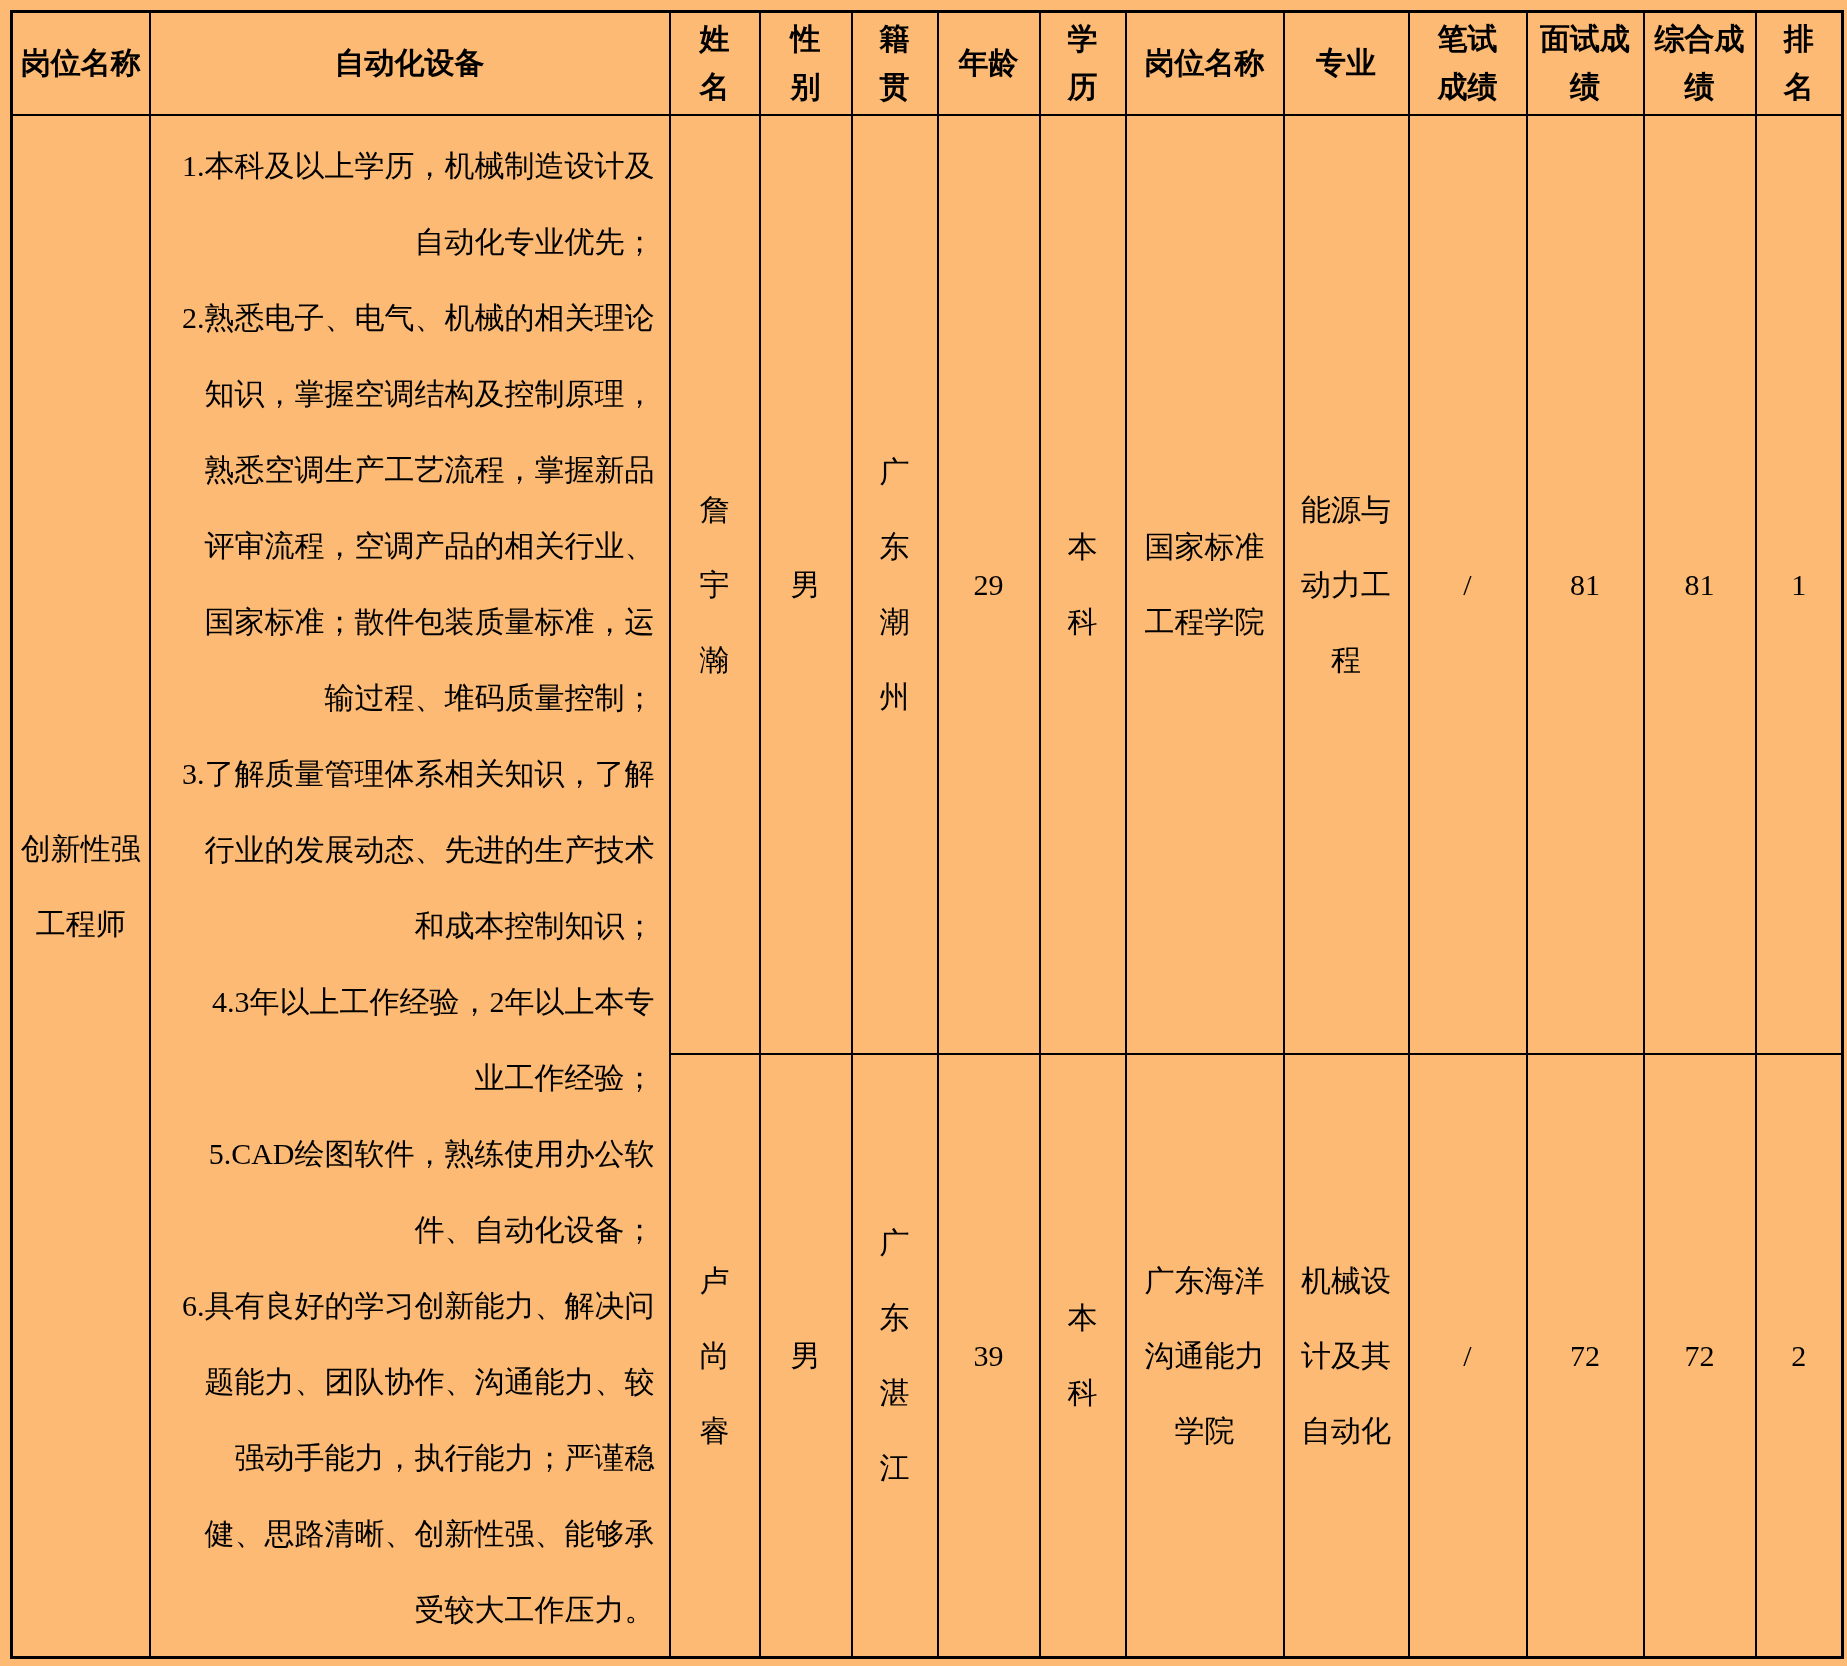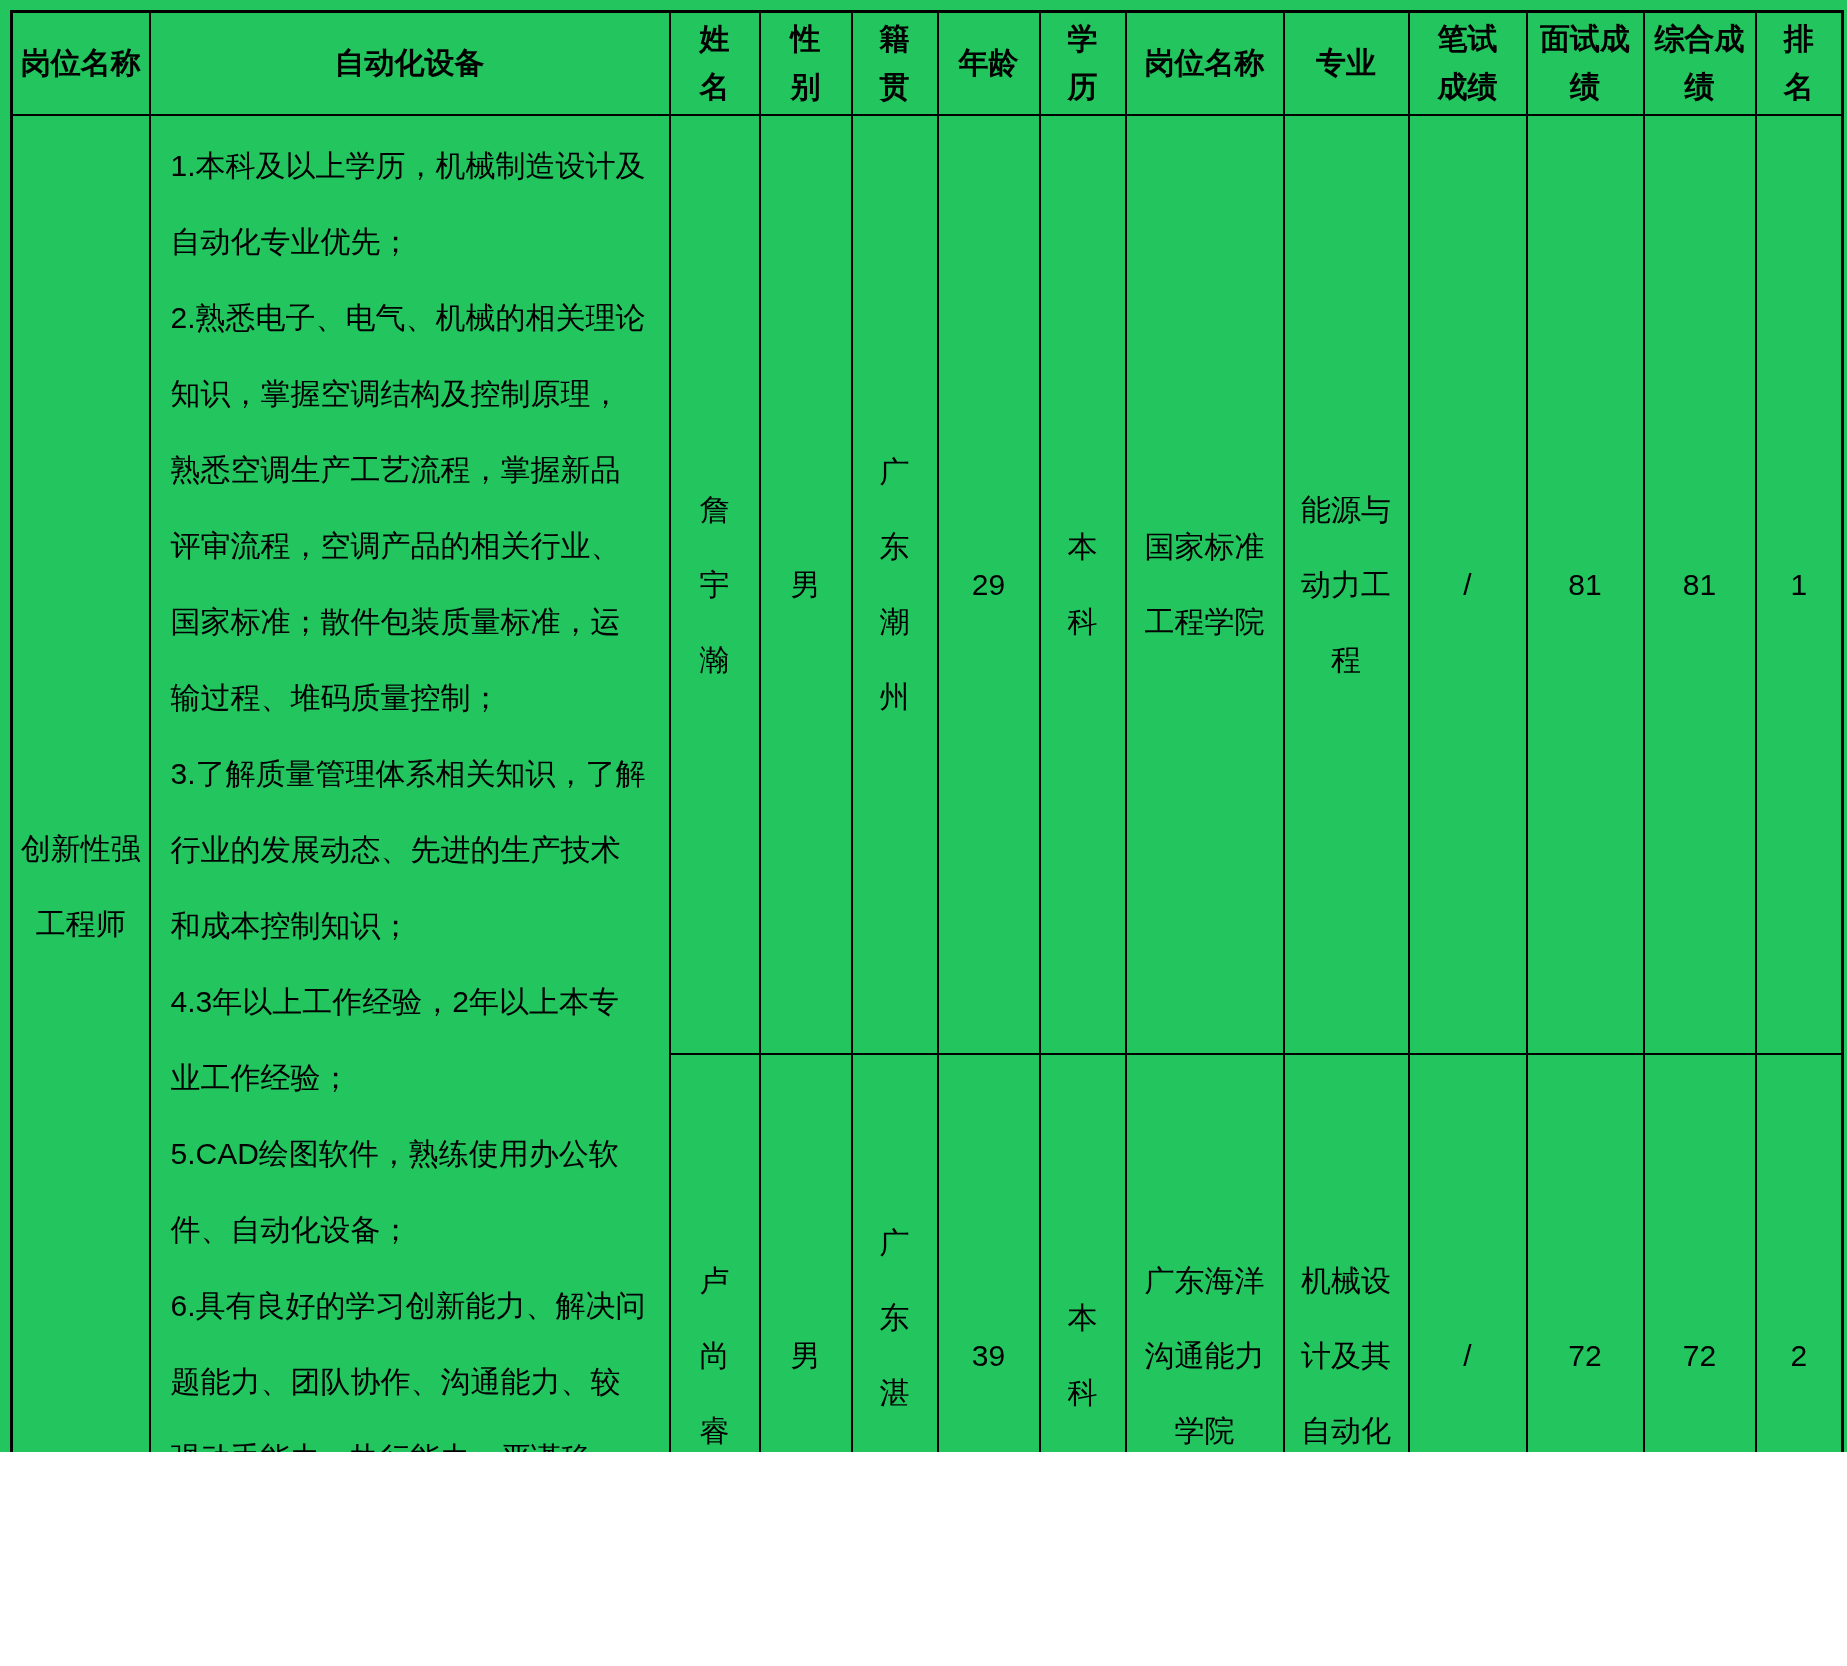--- a/index.html
+++ b/index.html
@@ -1,39 +1,39 @@
 <!DOCTYPE html>
 <html lang="zh"><head>
 <meta charset="utf-8">
 <style>
   html,body{margin:0;padding:0;background:#ffffff;}
   .page{
-    width:1847px;height:1452px;background:#22c55e;overflow:hidden;
-    font-family:Liberation Sans, sans-serif;color:#000000;
+    width:1847px;height:1666px;background:#fdba74;overflow:hidden;
+    font-family:Liberation Serif, serif;color:#000000;
   }
   table.results{
     border-collapse:collapse;table-layout:fixed;
     width:1831px;margin:10px 6px 10px 10px;
     border:3px solid #000000;
   }
   th,td{
     border:2px solid #000000;
     padding:0;
     text-align:center;vertical-align:middle;
     white-space:pre-line;
     overflow:hidden;
   }
   th{
     font-size:30px;font-weight:bold;line-height:48px;padding:2px 2px;
   }
   td{
     font-size:30px;font-weight:normal;line-height:75px;
   }
   td.req-cell{
-    text-align:left;vertical-align:top;
+    text-align:right;vertical-align:top;
     padding:12px 14px 8px 20px;
     line-height:76px;
   }
   td.pos-cell{line-height:75px;}
 </style>
 </head>
 <body>
 
 <div class="page">
   <table class="results">

